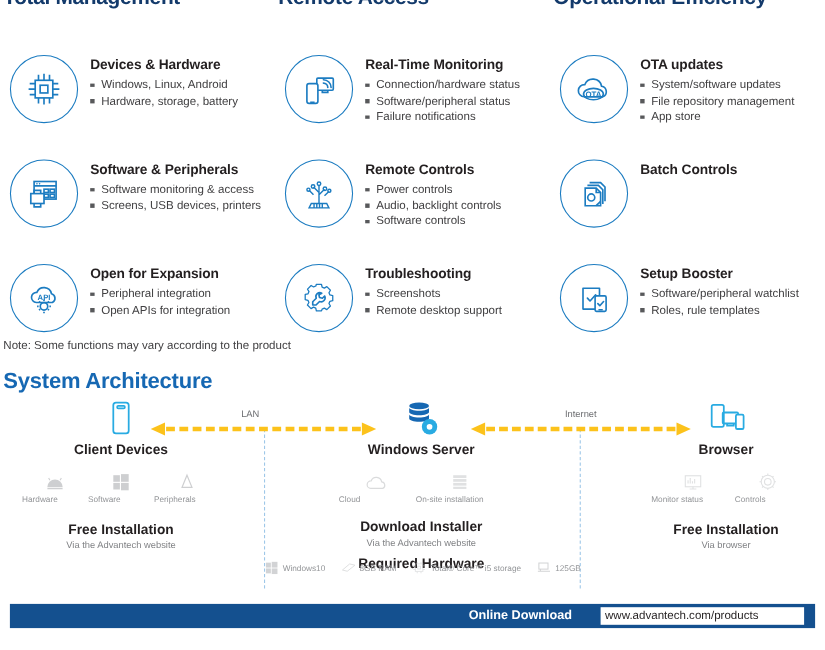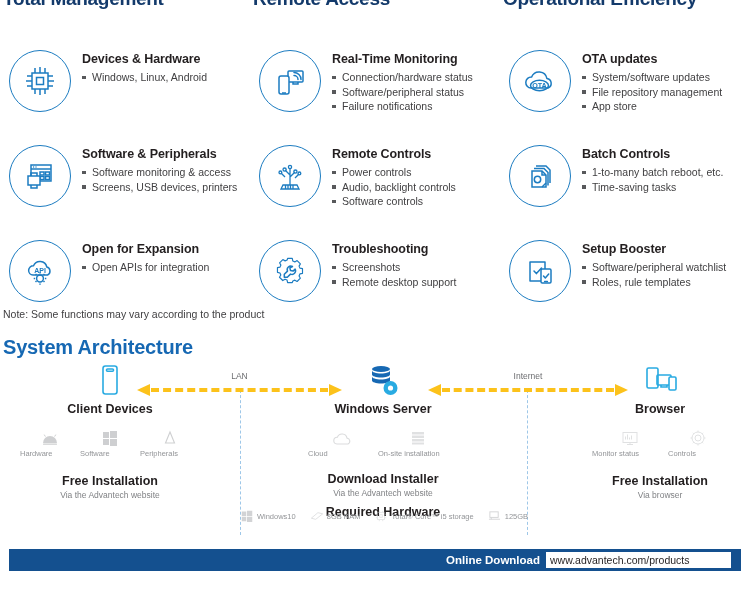--- a/index.html
+++ b/index.html
@@ -90,21 +90,21 @@
   .inst .isub{font-size:8.5px;color:#808285;margin-top:2px;white-space:nowrap;}
 
   .hwrow{display:flex;justify-content:center;align-items:center;margin-top:5px;}
   .hwitem{display:flex;align-items:center;margin:0 7px;}
   .hwitem .hicon{width:14px;height:12px;display:flex;align-items:center;justify-content:center;opacity:.5;}
   .hwitem .hlabel{font-size:7.5px;color:#939598;margin-left:3px;white-space:nowrap;}
 
   
   .footer{
     position:absolute;left:9px;top:549px;width:732px;height:22px;
-    background:#14508f;display:flex;align-items:center;justify-content:flex-end;
+    background:#14508f;display:flex;align-items:center;justify-content:flex-end;gap:20px;
   }
   .footer .dl{
     font-size:11.5px;font-weight:bold;color:#ffffff;margin-right:6px;white-space:nowrap;
   }
   .footer .urlbox{
     background:#ffffff;color:#231f20;font-size:10.5px;
     height:16px;line-height:16px;width:185px;margin-right:10px;
     padding-left:4px;box-sizing:border-box;white-space:nowrap;
   }
   svg{display:block;}
@@ -131,20 +131,21 @@
               <rect x="10" y="10" width="16" height="16"></rect>
               <rect x="14.5" y="14.5" width="7" height="7"></rect>
               <path d="M13 10V5M18 10V4M23 10V5M13 26v5M18 26v6M23 26v5M10 13H5M10 18H4M10 23H5M26 13h5M26 18h6M26 23h5"></path>
             </g>
           </svg>
         </div>
         <div class="ftext">
           <div class="ftitle">Devices &amp; Hardware</div>
           <ul class="fbul">
             <li>Windows, Linux, Android</li>
+            <li>Hardware, storage, battery</li>
           </ul>
         </div>
       </div>
 
       <div class="fcell">
         <div class="circle">
           <svg width="36" height="36" viewBox="0 0 36 36">
             <g stroke="#1c7cc1" stroke-width="1.5" fill="none">
               <rect x="16" y="8" width="15" height="11" rx="1"></rect>
               <path d="M21 19v2h5v-2"></path>
@@ -248,44 +249,41 @@
               <path d="M12 10.5h10l4 4v13"></path>
               <path d="M10 13h10l4 4v12H10z" fill="#fff"></path>
               <path d="M20 13v4h4"></path>
               <path d="M20 29l4-4"></path>
               <circle cx="15.5" cy="21.5" r="3.2"></circle>
             </g>
           </svg>
         </div>
         <div class="ftext">
           <div class="ftitle">Batch Controls</div>
-          <ul class="fbul">
-            <li>1-to-many batch reboot, etc.</li>
-            <li>Time-saving tasks</li>
-          </ul>
         </div>
       </div>
     </div>
 
     <div class="frow row-h3">
 
       <div class="fcell">
         <div class="circle">
           <svg width="36" height="36" viewBox="0 0 36 36">
             <g stroke="#1c7cc1" stroke-width="1.5" fill="none">
               <path d="M11 22a4.6 4.6 0 0 1 .5-9.2 7 7 0 0 1 13.3 1.2A4.3 4.3 0 0 1 25.6 22z"></path>
               <circle cx="18" cy="25.5" r="3.4"></circle>
               <path d="M18 20.6v-1.4M18 31.8v-1.4M13.1 25.5h-1.4M24.3 25.5h-1.4M14.5 22l-1-1M22.5 29l-1-1M21.5 22l1-1M13.5 29l1-1"></path>
             </g>
             <text x="18" y="19.6" font-size="7" font-family="Liberation Sans, sans-serif" font-weight="bold" fill="#1c7cc1" text-anchor="middle">API</text>
           </svg>
         </div>
         <div class="ftext">
           <div class="ftitle">Open for Expansion</div>
           <ul class="fbul">
+            <li>Peripheral integration</li>
             <li>Open APIs for integration</li>
           </ul>
         </div>
       </div>
 
       <div class="fcell">
         <div class="circle">
           <svg width="36" height="36" viewBox="0 0 36 36">
             <g stroke="#1c7cc1" stroke-width="1.5" fill="none" stroke-linejoin="round">
               <path d="M15 5h6l.7 3.3 2.6 1.1 2.9-1.7 4.2 4.2-1.7 2.9 1.1 2.6 3.3.7v6l-3.3.7-1.1 2.6 1.7 2.9-4.2 4.2-2.9-1.7-2.6 1.1L21 36h-6l-.7-3.3-2.6-1.1-2.9 1.7-4.2-4.2 1.7-2.9-1.1-2.6L2 22.8v-6l3.3-.7 1.1-2.6-1.7-2.9 4.2-4.2 2.9 1.7 2.6-1.1z" transform="scale(0.78) translate(5,2)"></path>
@@ -332,21 +330,21 @@
   <div class="arch">
 
     <div class="vdash v1"></div>
     <div class="vdash v2"></div>
 
     <div class="arrowline" style="left:137px;top:22px;width:205px;">
       <div class="tri left"></div>
       <div class="bar"></div>
       <div class="tri right"></div>
     </div>
-    <div class="arrowlabel" style="left:137px;top:9px;width:205px;">LAN</div>
+    <div class="arrowlabel" style="left:125px;top:9px;width:205px;">LAN</div>
 
     <div class="arrowline" style="left:428px;top:22px;width:200px;">
       <div class="tri left"></div>
       <div class="bar"></div>
       <div class="tri right"></div>
     </div>
     <div class="arrowlabel" style="left:428px;top:9px;width:200px;">Internet</div>
 
     <div class="node" style="left:20px;top:0;width:180px;">
       <div class="nicon">

